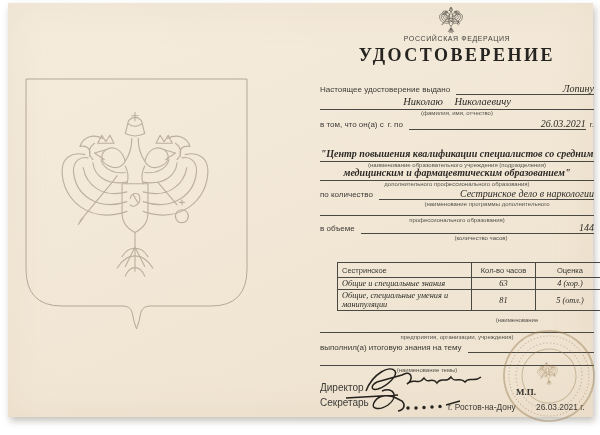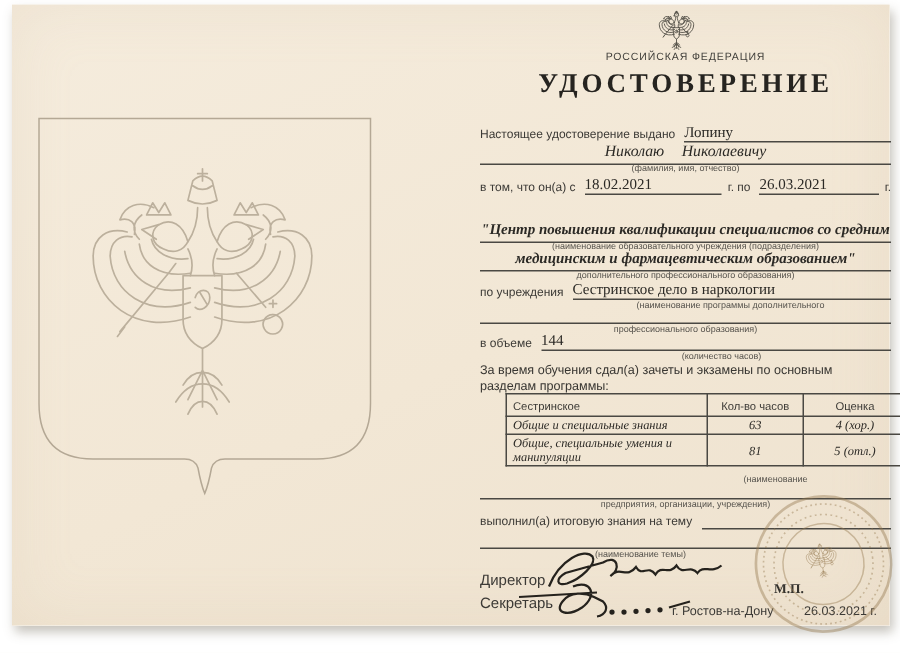--- a/index.html
+++ b/index.html
@@ -21,22 +21,22 @@
   .abs{position:absolute;left:0;right:0;}
   .center{text-align:center;}
   .mini-eagle{position:absolute;left:118px;top:4px;stroke:#57534a;stroke-width:2.4;}
   .country{top:32px;font-size:7px;letter-spacing:.6px;color:#413f3b;}
   .title{top:42px;font-family:"Liberation Serif",serif;font-weight:bold;font-size:18px;
          letter-spacing:2.5px;color:#262420;}
   .subtitle{top:62px;font-family:"Liberation Serif",serif;font-weight:bold;font-size:8.5px;
             letter-spacing:.4px;color:#2c2a26;}
   .row{position:absolute;left:0;right:0;display:flex;align-items:flex-end;}
   .lbl{font-size:8px;color:#3c3a36;white-space:nowrap;padding-bottom:1px;text-align:right;}
-  .line{flex:1;border-bottom:1px solid #4a4843;text-align:left;
-        font-family:"Liberation Serif",serif;font-size:10px;color:#2b2925;
+  .line{flex:1;border-bottom:1px solid #4a4843;text-align:right;
+        font-family:"Liberation Serif",serif;font-style:italic;font-size:10px;color:#2b2925;
         margin-left:6px;white-space:nowrap;}
   .uline{position:absolute;left:0;right:0;border-bottom:1px solid #4a4843;text-align:center;
          font-family:"Liberation Serif",serif;font-style:italic;font-size:10.5px;color:#2b2925;
          white-space:nowrap;}
   .uline.bold{font-weight:bold;font-size:10px;}
   .cap{position:absolute;font-size:6px;color:#55524c;text-align:center;white-space:nowrap;}
   .names{word-spacing:9px;}
   .intro{position:absolute;left:0;right:0;top:238px;font-size:8.4px;line-height:1.3;color:#383632;}
   
   .tbl{position:absolute;left:17px;top:259px;width:240px;border-collapse:collapse;
@@ -130,46 +130,44 @@
 
       <div class="row" style="top:79px;height:13px;">
         <span class="lbl">Настоящее удостоверение выдано</span>
         <span class="line">Лопину</span>
       </div>
       <div class="uline names" style="top:93px;height:13px;">Николаю Николаевичу</div>
       <div class="cap" style="top:107px;left:0;right:0;">(фамилия, имя, отчество)</div>
 
       <div class="row" style="top:113px;height:14px;">
         <span class="lbl">в том, что он(а) с</span>
-        <span class="line" style="flex:1.15;">18.02.2021</span>
         <span class="lbl" style="margin-left:4px;">г. по</span>
         <span class="line">26.03.2021</span>
         <span class="lbl" style="margin-left:4px;">г.</span>
       </div>
 
       <div class="uline bold" style="top:145px;height:13px;">"Центр повышения квалификации специалистов со средним</div>
       <div class="cap" style="top:159px;left:0;right:0;">(наименование образовательного учреждения (подразделения)</div>
       <div class="uline bold" style="top:164px;height:13px;">медицинским и фармацевтическим образованием"</div>
       <div class="cap" style="top:178px;left:0;right:0;">дополнительного профессионального образования)</div>
 
       <div class="row" style="top:184px;height:13px;">
-        <span class="lbl">по учреждения</span>
+        <span class="lbl">по количество</span>
         <span class="line">Сестринское дело в наркологии</span>
       </div>
       <div class="cap" style="top:198px;left:60px;right:0;">(наименование программы дополнительного</div>
       <div class="uline" style="top:204px;height:8px;"></div>
       <div class="cap" style="top:214px;left:0;right:0;">профессионального образования)</div>
 
       <div class="row" style="top:219px;height:12px;">
         <span class="lbl">в объеме</span>
         <span class="line">144</span>
       </div>
       <div class="cap" style="top:232px;left:48px;right:0;">(количество часов)</div>
 
-      <div class="intro">За время обучения сдал(а) зачеты и экзамены по основным разделам программы:</div>
       <table class="tbl">
         <thead>
           <tr>
             <th class="w-name lft">Сестринское</th>
             <th class="w-hours c">Кол-во часов</th>
             <th class="w-grade c">Оценка</th>
           </tr>
         </thead>
         <tbody>
           <tr>

